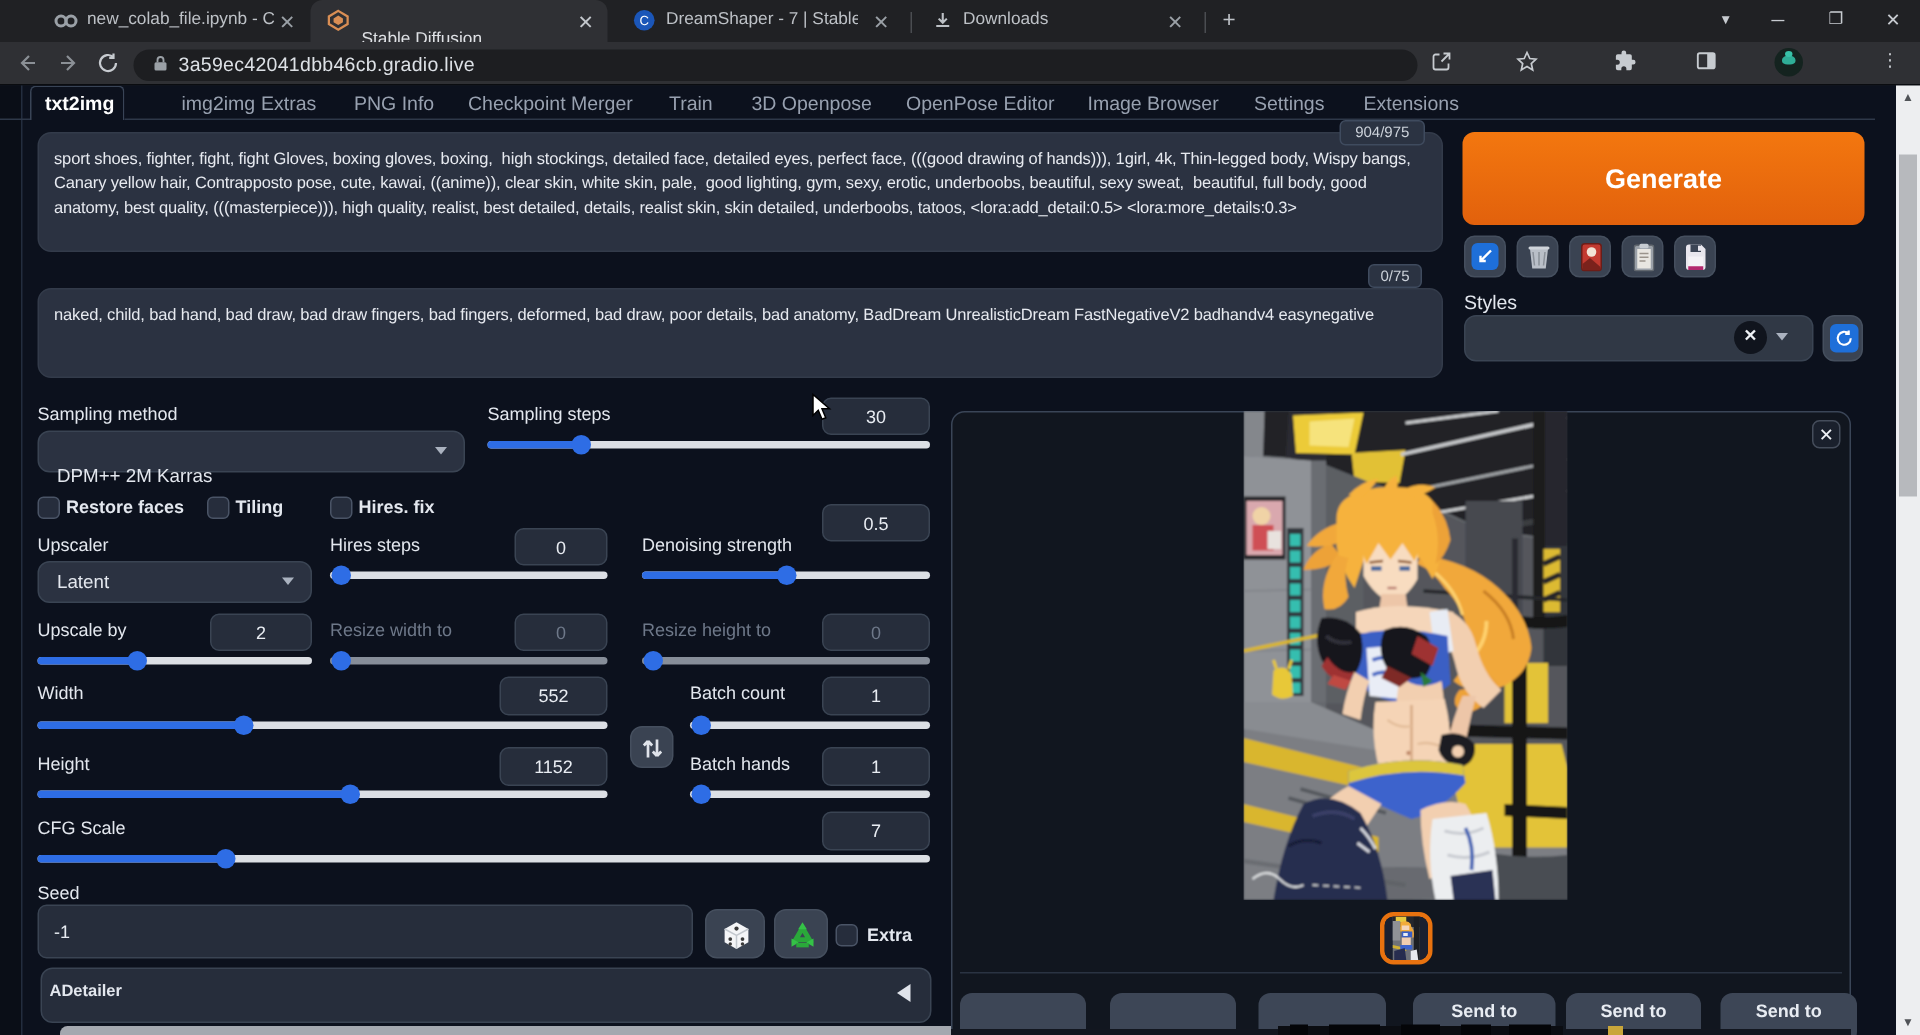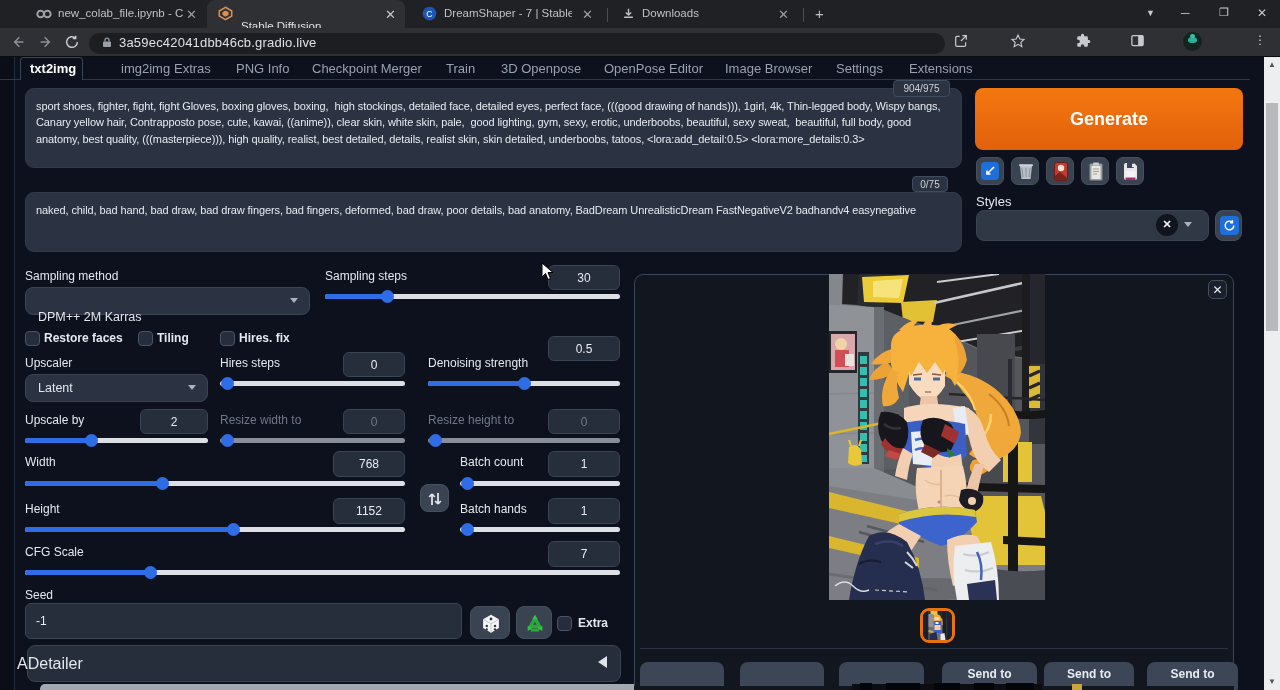--- a/index.html
+++ b/index.html
@@ -261,21 +261,21 @@
 <div class="num" style="left:548px;top:409px;width:72px;height:25px;line-height:24px;color:#6e7889;">0</div>
 <div class="track" style="left:25px;top:438px;width:183px;"></div>
 <div class="fill" style="left:25px;top:438px;width:66px;"></div>
 <div class="thumb" style="left:85px;top:438px;"></div>
 <div class="track dis" style="left:220px;top:438px;width:185px;"></div>
 <div class="thumb" style="left:221px;top:438px;"></div>
 <div class="track dis" style="left:428px;top:438px;width:192px;"></div>
 <div class="thumb" style="left:429px;top:438px;"></div>
 
 <span class="lbl" style="left:25px;top:455px;">Width</span>
-<div class="num" style="left:333px;top:451px;width:72px;height:26px;line-height:25px;">768</div>
+<div class="num" style="left:333px;top:451px;width:72px;height:26px;line-height:25px;">552</div>
 <span class="lbl" style="left:460px;top:455px;">Batch count</span>
 <div class="num" style="left:548px;top:451px;width:72px;height:26px;line-height:25px;">1</div>
 <div class="track" style="left:25px;top:481px;width:380px;"></div>
 <div class="fill" style="left:25px;top:481px;width:137px;"></div>
 <div class="thumb" style="left:156px;top:481px;"></div>
 <div class="track" style="left:460px;top:481px;width:160px;"></div>
 <div class="thumb" style="left:461px;top:481px;"></div>
 <div class="btn" style="left:420px;top:484px;width:29px;height:28px;">
     <svg class="abs" style="left:6px;top:6px" width="16" height="16" viewBox="0 0 16 16">
       <g stroke="#dfe3ea" stroke-width="1.8" fill="none">
@@ -319,21 +319,21 @@
       <path d="M12 1 L15.5 6.5 L8.5 6.5 Z" fill="#35c247"></path>
       <path d="M3.2 20.5 L3.2 14 L9 17.2 Z" fill="#35c247"></path>
       <path d="M20.8 20.5 L20.8 14 L15 17.2 Z" fill="#35c247"></path>
       <rect x="7" y="17.5" width="10" height="3.6" fill="#2aa83a"></rect>
     </svg>
   </div>
 <div class="cb" style="left:557px;top:616px;"></div>
 <span class="lbl cbl" style="left:578px;top:616px;">Extra</span>
 
 <div class="abs" style="left:27px;top:645px;width:594px;height:37px;background:#262d3b;border:1px solid #3a4453;border-radius:8px;"></div>
-<span class="lbl" style="left:17px;top:655px;font-weight:normal;font-size:16px;">ADetailer</span>
+<span class="lbl" style="left:33px;top:655px;font-weight:bold;font-size:11px;">ADetailer</span>
 <div class="abs" style="left:598px;top:656px;width:0;height:0;border-top:6px solid transparent;border-bottom:6px solid transparent;border-right:9px solid #dfe3ea;"></div>
 <div class="abs" style="left:40px;top:684px;width:599px;height:6px;background:#a4a8af;border-radius:5px 5px 0 0;"></div>
 <div class="abs" style="left:644px;top:687px;width:5px;height:3px;background:#3f7d3a;"></div>
 <div class="abs" style="left:652px;top:687px;width:4px;height:3px;background:#8a4a3a;"></div>
 
 <div id="outpanel"></div>
 <div class="abs" style="left:640px;top:648px;width:588px;height:1px;background:#2a3342;"></div>
 
 <svg class="abs" style="left:829px;top:274px;" width="216" height="326" viewBox="0 0 216 326">
   <defs>

